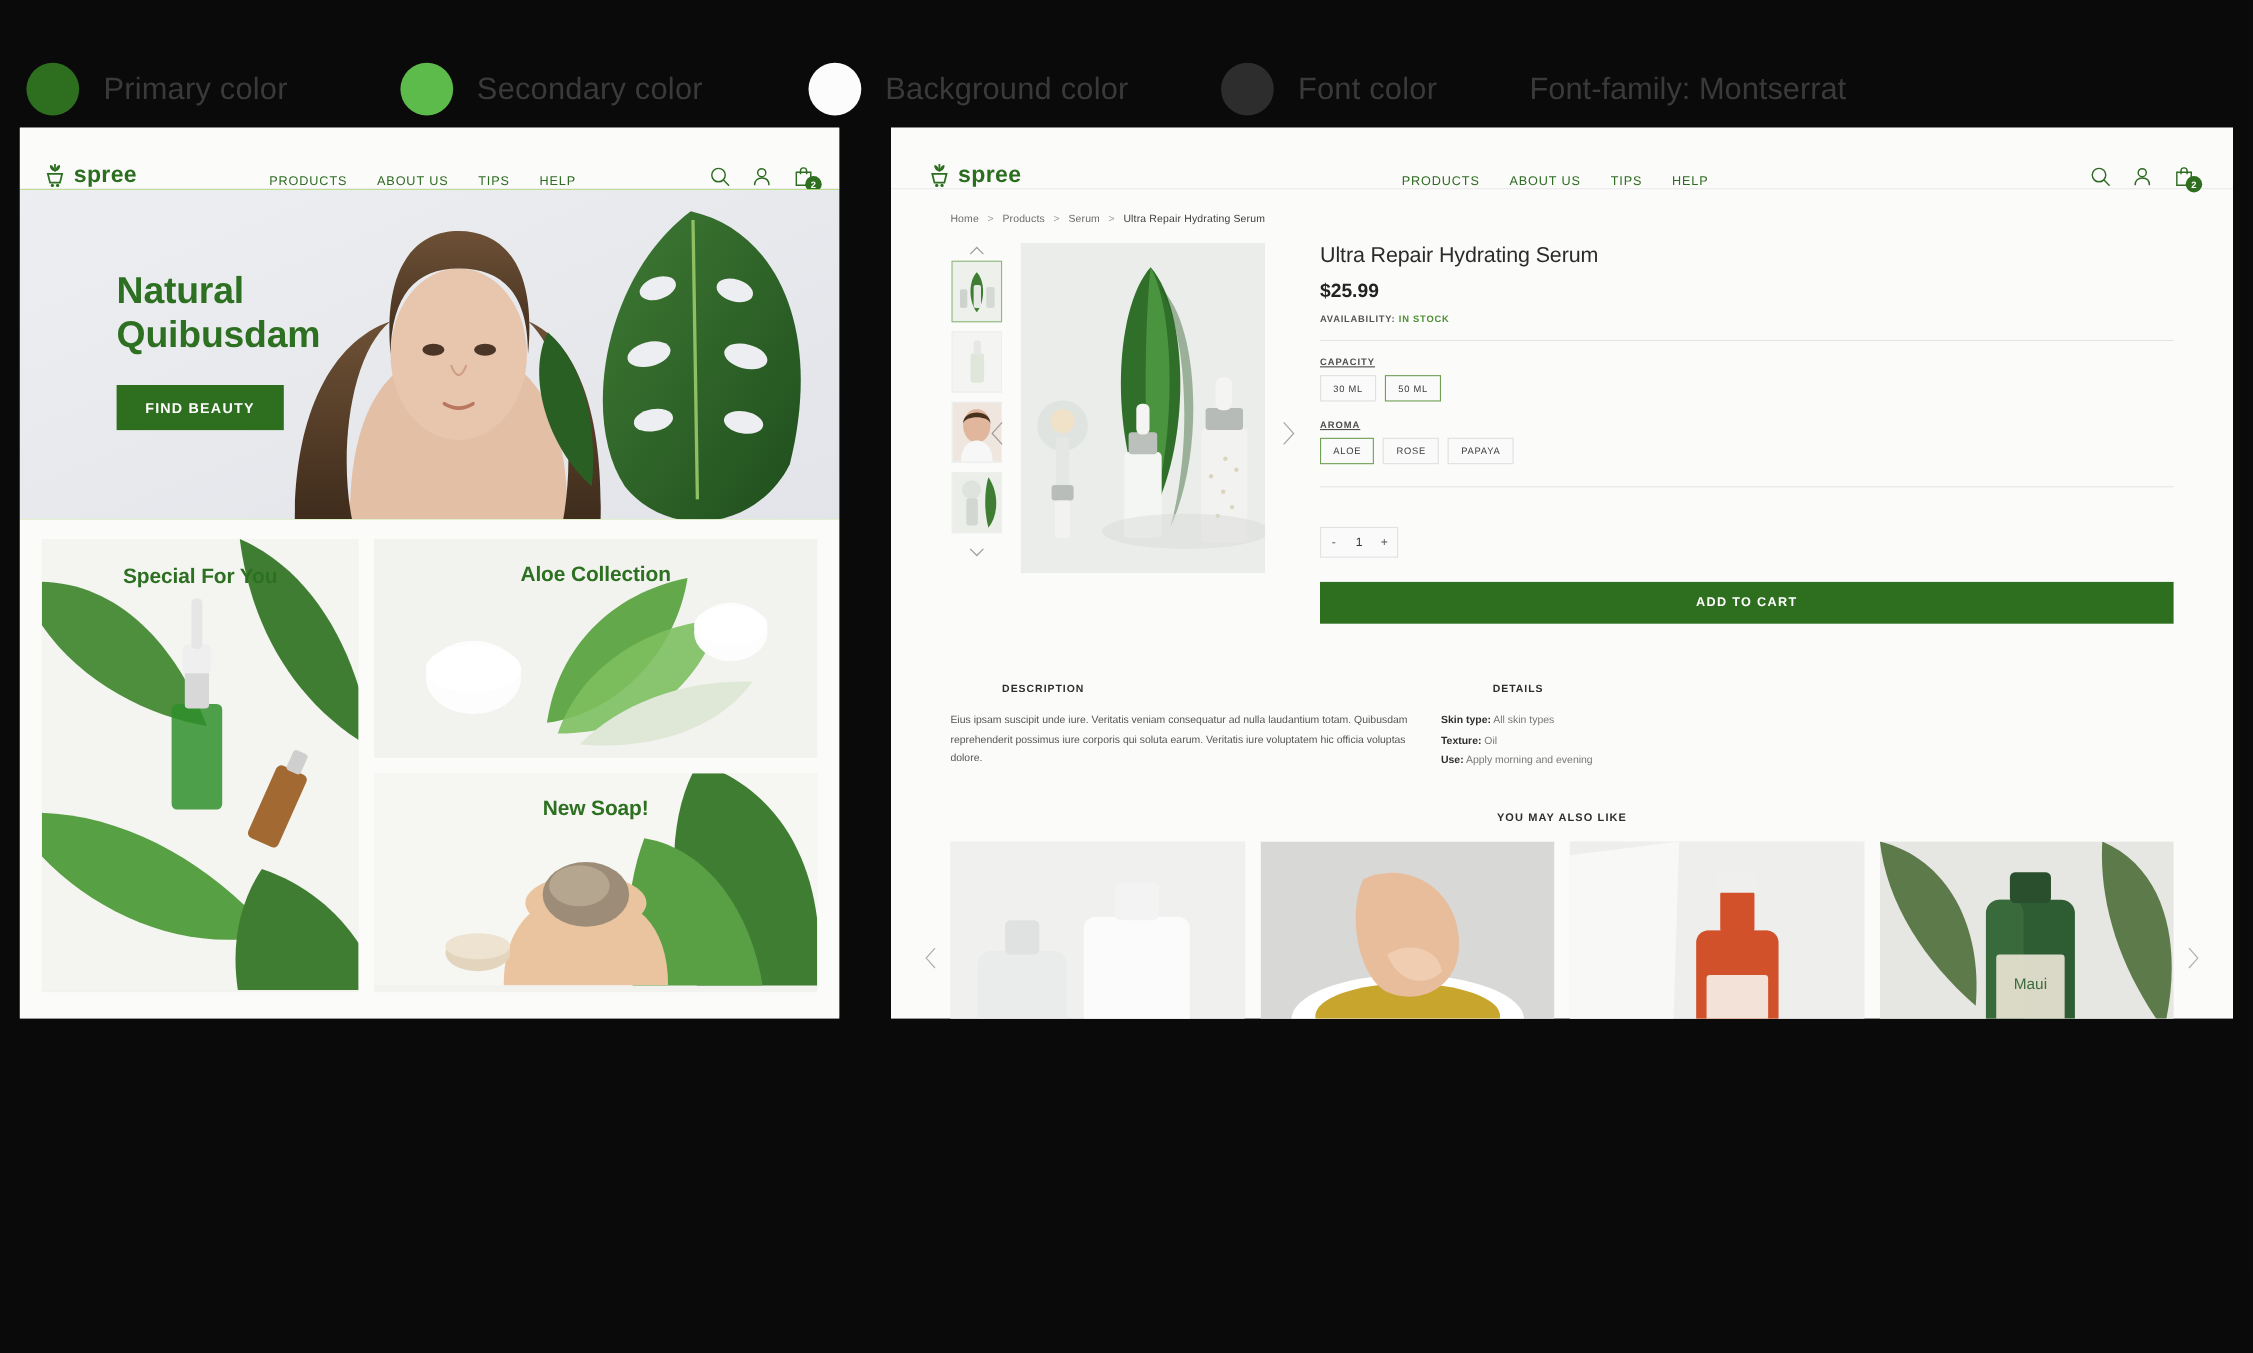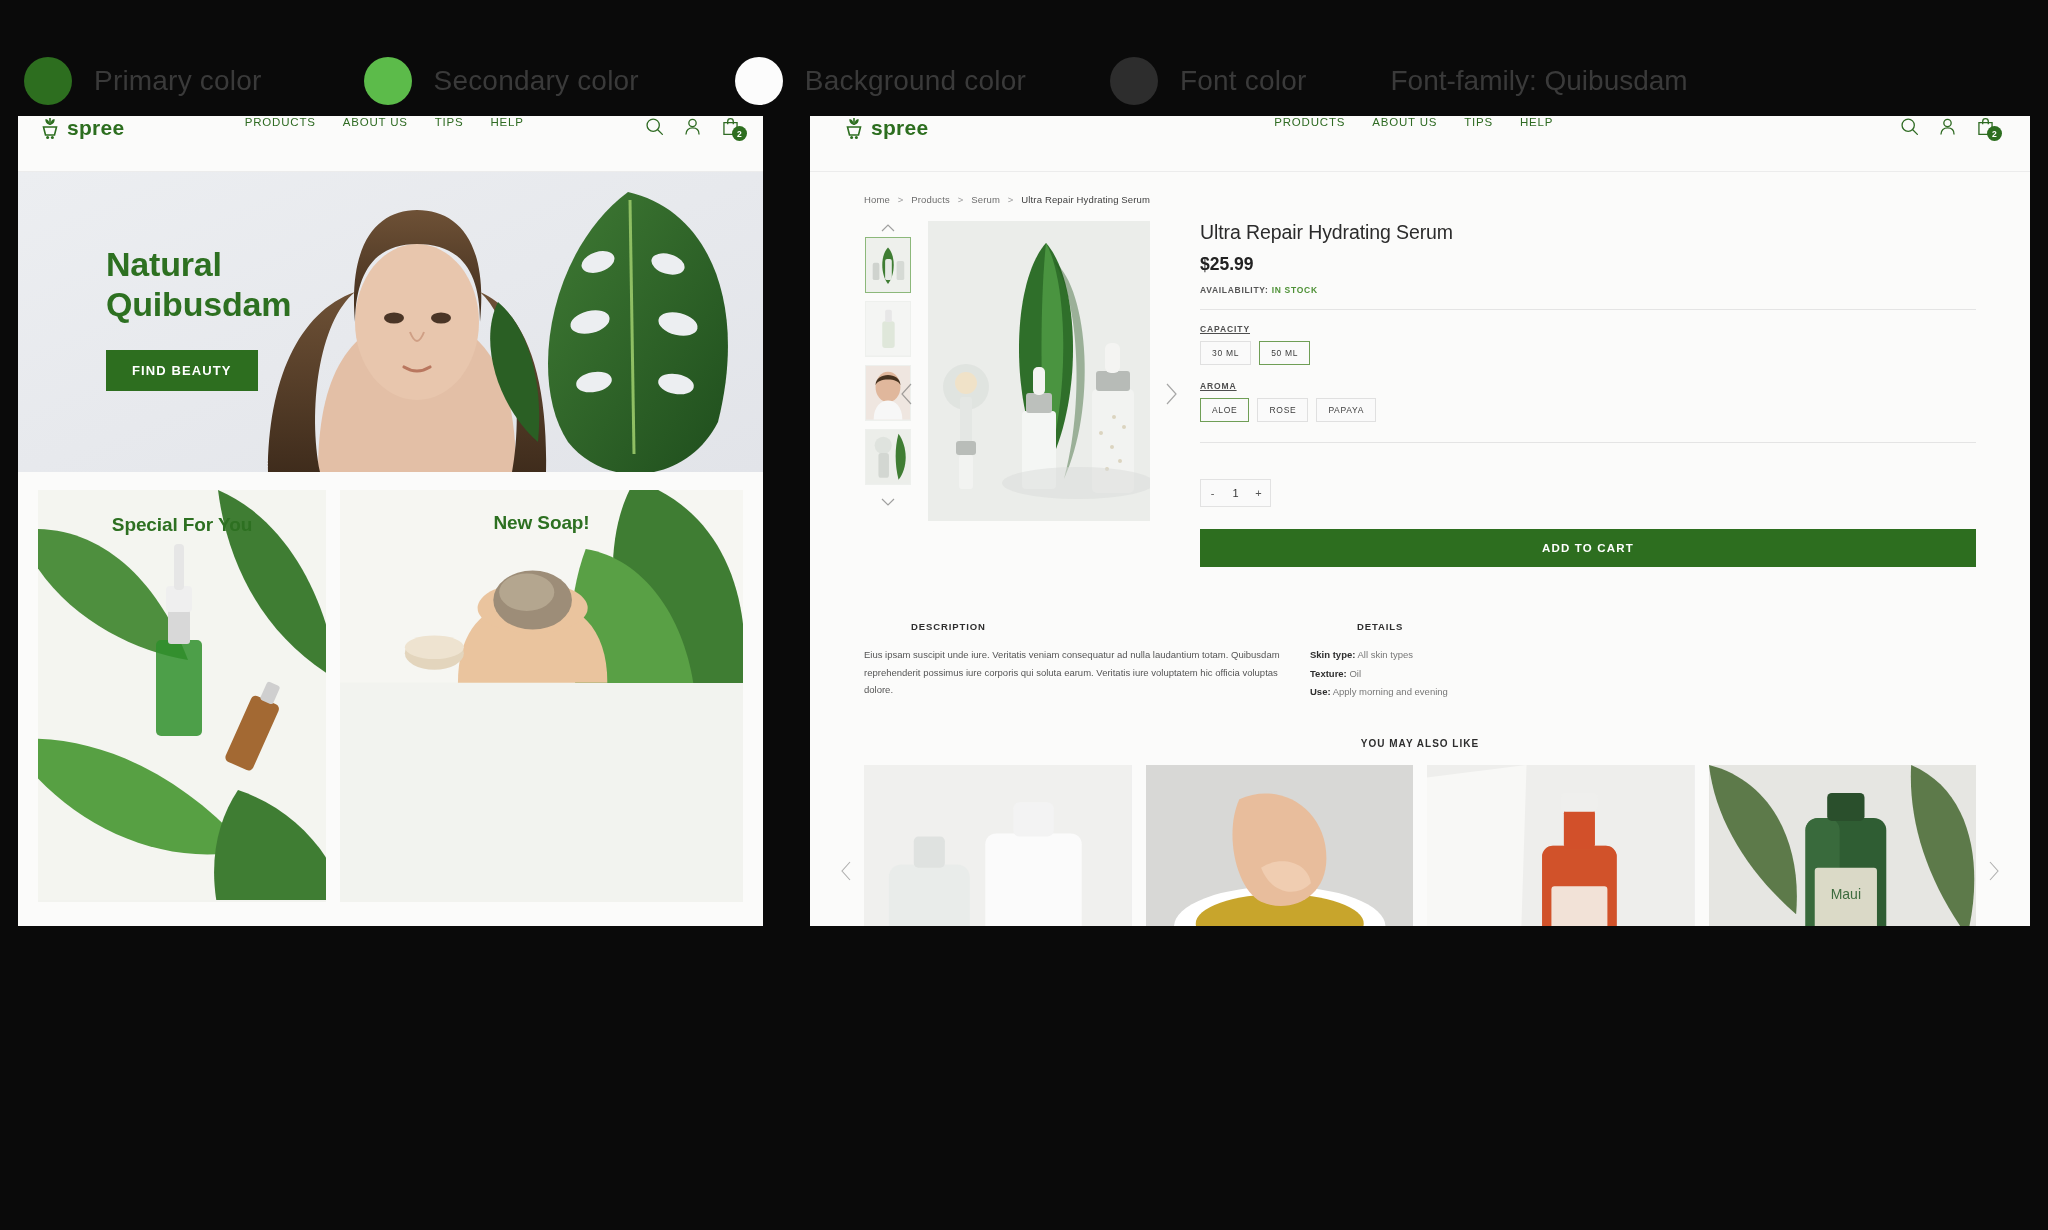--- a/index.html
+++ b/index.html
@@ -17,21 +17,21 @@
   .swatch-dot { width: 48px; height: 48px; border-radius: 50%; flex: none; }
   .swatch-label { font-size: 28px; color: #3a3a3a; letter-spacing: .2px; margin-left: 22px; white-space: nowrap; }
   .font-note { font-size: 28px; color: #3a3a3a; white-space: nowrap; }
 
   
   .page { position: absolute; background: #fbfbfa; overflow: hidden; }
   #page-home { left: 18px; top: 116px; width: 745px; height: 810px; }
   #page-product { left: 810px; top: 116px; width: 1220px; height: 810px; }
 
   
-  .site-header { display: flex; align-items: flex-start; height: 56px; background: #fbfbfa; padding: 0 22px; border-bottom: 1px solid #ececec; }
+  .site-header { display: flex; align-items: flex-end; height: 56px; background: #fbfbfa; padding: 0 22px; border-bottom: 1px solid #ececec; }
   .logo { display: flex; align-items: center; gap: 7px; }
   .logo-mark { width: 20px; height: 24px; flex: none; }
   .logo-text { font-size: 21px; color: #2c6e1f; font-weight: 600; letter-spacing: .3px; }
   .nav { display: flex; gap: 27px; margin-left: auto; }
   .nav a { font-size: 11.5px; color: #2f6b23; letter-spacing: .8px; text-decoration: none; font-weight: 500; }
   .head-icons { display: flex; align-items: center; gap: 17px; margin-left: auto; }
   .ic { width: 21px; height: 21px; display: block; }
   .cart-wrap { position: relative; }
   .cart-badge { position: absolute; right: -6px; bottom: -4px; width: 15px; height: 15px; border-radius: 50%;
     background: #2d6e1f; color: #fff; font-size: 8.5px; display: flex; align-items: center; justify-content: center; font-weight: 700; }
@@ -119,21 +119,21 @@
       <div class="swatch-label">Secondary color</div>
     </div>
     <div class="swatch-group" style="margin-left:96px;">
       <div class="swatch-dot" style="background:#fcfcfc;"></div>
       <div class="swatch-label">Background color</div>
     </div>
     <div class="swatch-group" style="margin-left:84px;">
       <div class="swatch-dot" style="background:#2d2d2d;"></div>
       <div class="swatch-label">Font color</div>
     </div>
-    <div class="font-note" style="margin-left:84px;">Font-family: Quibusdam</div>
+    <div class="font-note" style="margin-left:84px;">Font-family: Montserrat</div>
   </div>
 
   <div class="page" id="page-home">
 
     <div class="site-header">
       <div class="logo">
         <svg class="logo-mark" viewBox="0 0 20 24">
           <path d="M10 2 L10 9" stroke="#2c6e1f" stroke-width="1.6" fill="none"></path>
           <path d="M10 9 C6 8 5 5 5.5 3 C8 3.2 9.6 5.6 10 9Z" fill="#2c6e1f"></path>
           <path d="M10 9 C14 8 15 5 14.5 3 C12 3.2 10.4 5.6 10 9Z" fill="#2c6e1f"></path>
@@ -243,20 +243,35 @@
             <rect x="196" y="206" width="30" height="72" rx="5" fill="#9a5a1e" opacity=".9"></rect>
             <rect x="204" y="188" width="14" height="20" rx="3" fill="#cfcfcf"></rect>
           </g>
         </svg>
         <div class="promo-title">Special For You</div>
       </div>
 
       <div class="promo-right">
         <div class="promo">
           <svg class="promo-art" viewBox="0 0 410 196" preserveAspectRatio="xMidYMid slice">
+            <rect width="410" height="196" fill="#f2f3ef"></rect>
+            <g transform="translate(160,40)">
+              <path d="M0 130 C10 60 60 10 130 -4 C120 60 70 120 0 130Z" fill="#63a84a"></path>
+              <path d="M10 140 C30 80 90 40 160 34 C140 96 90 140 10 140Z" fill="#7dbf5f" opacity=".9"></path>
+              <path d="M30 150 C70 110 130 90 190 92 C160 134 100 156 30 150Z" fill="#dfe8d6"></path>
+            </g>
+            <ellipse cx="92" cy="128" rx="44" ry="34" fill="#fdfdfd"></ellipse>
+            <ellipse cx="92" cy="120" rx="44" ry="22" fill="#ffffff"></ellipse>
+            <ellipse cx="330" cy="86" rx="34" ry="27" fill="#fdfdfd"></ellipse>
+            <ellipse cx="330" cy="80" rx="34" ry="18" fill="#ffffff"></ellipse>
+          </svg>
+          <div class="promo-title">Aloe Collection</div>
+        </div>
+        <div class="promo">
+          <svg class="promo-art" viewBox="0 0 410 196" preserveAspectRatio="xMidYMid slice">
             <rect width="410" height="196" fill="#f6f6f2"></rect>
             <g fill="#3f7d33">
               <path d="M300 -10 C390 20 420 110 410 200 L300 200 C270 120 270 40 300 -10Z"></path>
               <path d="M250 60 C310 70 350 130 360 200 L240 200 C230 150 235 100 250 60Z" fill="#59a045"></path>
             </g>
             <g fill="#eac49e">
               <path d="M120 196 C120 140 150 112 196 112 C242 112 272 140 272 196Z"></path>
               <ellipse cx="196" cy="120" rx="56" ry="26"></ellipse>
             </g>
             <ellipse cx="196" cy="112" rx="40" ry="30" fill="#9d8d78"></ellipse>

